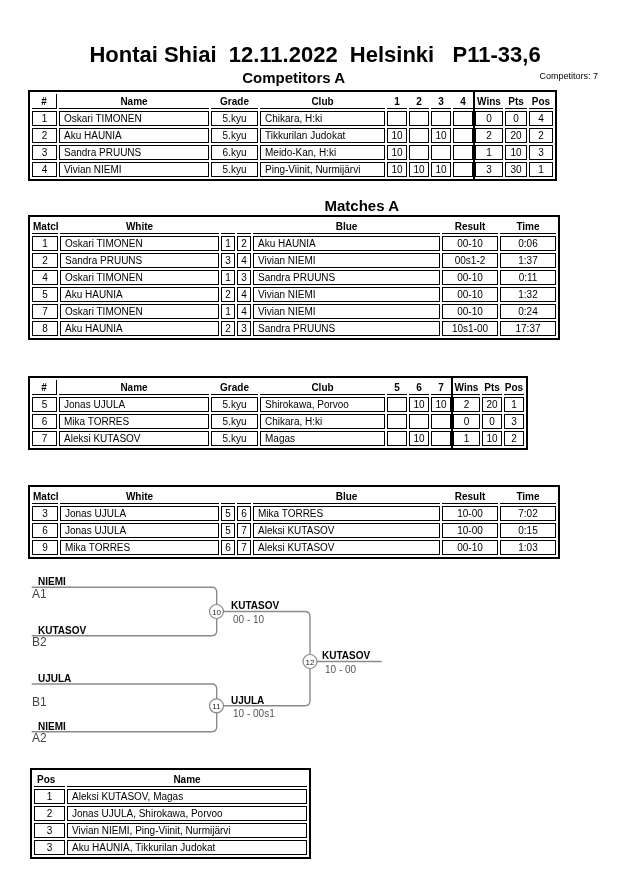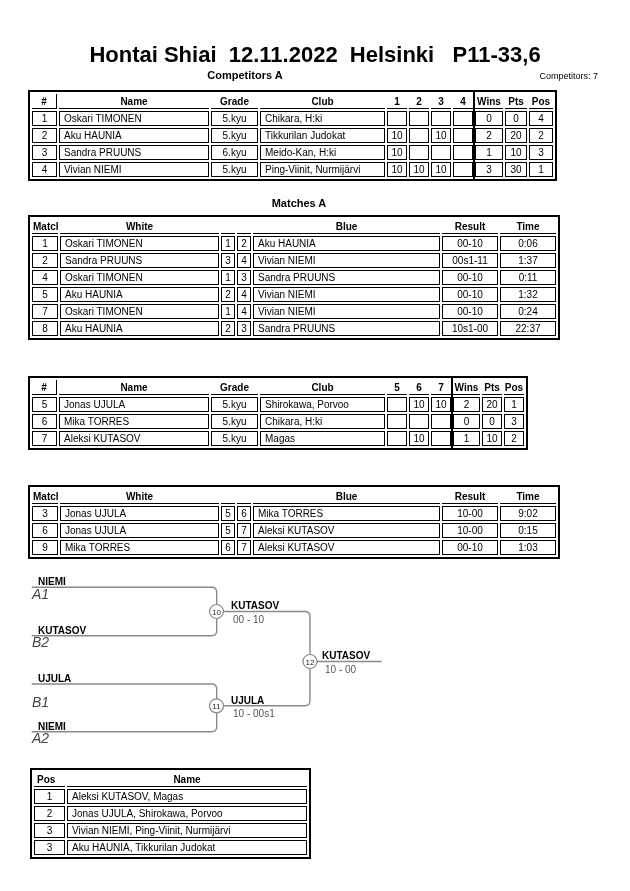--- a/index.html
+++ b/index.html
@@ -1,33 +1,33 @@
 <!DOCTYPE html>
 <html><head>
 <meta charset="utf-8">
 <style>
   html,body{margin:0;padding:0;background:#fff;}
   .page{position:relative;width:630px;height:891px;background:#fff;overflow:hidden;
         font-family:"Liberation Sans","DejaVu Sans",sans-serif;color:#000;}
   .abs{position:absolute;}
   .title{top:42px;left:0;width:630px;text-align:center;font-size:22px;font-weight:bold;white-space:pre;}
-  .sec-head{font-size:11px;font-weight:bold;width:200px;text-align:center;white-space:pre;}
+  .sec-head{font-size:15px;font-weight:bold;width:200px;text-align:right;white-space:pre;}
   .comp-count{font-size:9px;top:71px;right:32px;}
   .tbl-wrap{position:absolute;border:2px solid #000;background:#fff;}
   table{border-collapse:separate;border-spacing:2px;table-layout:fixed;}
   td,th{box-sizing:border-box;height:15px;padding:0;font-size:10px;line-height:13px;
         overflow:hidden;white-space:nowrap;}
   td{border:1px solid #000;}
   th{border:none;border-bottom:1px solid #000;font-weight:bold;}
   th.hb{border-right:1px solid #000;}
   .c{text-align:center;}
   .l{text-align:left;padding-left:4px;}
   .group-sep{position:absolute;top:0;bottom:0;width:2px;background:#000;}
   .br-name{position:absolute;font-size:10px;font-weight:bold;line-height:11px;white-space:nowrap;}
-  .br-seed{position:absolute;font-size:14px;line-height:9px;color:#444;white-space:nowrap;font-style:italic;}
+  .br-seed{position:absolute;font-size:12px;line-height:9px;color:#444;white-space:nowrap;}
   .br-score{position:absolute;font-size:10px;line-height:9px;color:#555;white-space:nowrap;}
   .br-mno{position:absolute;width:17px;text-align:center;font-size:8px;line-height:9px;color:#222;}
 </style>
 </head>
 <body>
 
 <div class="page">
 
   <div class="abs title">Hontai Shiai  12.11.2022  Helsinki   P11-33,6</div>
   <div class="abs sec-head" style="left:145px;top:69px;">Competitors A</div>
@@ -150,21 +150,21 @@
         <td class="l">Aku HAUNIA</td>
         <td class="c">00-10</td>
         <td class="c">0:06</td>
       </tr>
       <tr>
         <td class="c">2</td>
         <td class="l">Sandra PRUUNS</td>
         <td class="c">3</td>
         <td class="c">4</td>
         <td class="l">Vivian NIEMI</td>
-        <td class="c">00s1-11</td>
+        <td class="c">00s1-2</td>
         <td class="c">1:37</td>
       </tr>
       <tr>
         <td class="c">4</td>
         <td class="l">Oskari TIMONEN</td>
         <td class="c">1</td>
         <td class="c">3</td>
         <td class="l">Sandra PRUUNS</td>
         <td class="c">00-10</td>
         <td class="c">0:11</td>
@@ -187,21 +187,21 @@
         <td class="c">00-10</td>
         <td class="c">0:24</td>
       </tr>
       <tr>
         <td class="c">8</td>
         <td class="l">Aku HAUNIA</td>
         <td class="c">2</td>
         <td class="c">3</td>
         <td class="l">Sandra PRUUNS</td>
         <td class="c">10s1-00</td>
-        <td class="c">22:37</td>
+        <td class="c">17:37</td>
       </tr>
     </tbody>
       </table>
   </div>
 
 
   <div class="tbl-wrap" style="left:28px;top:376px;width:496px;">
     <table style="width:496px;">
       <colgroup>
           <col style="width:25px">
@@ -291,21 +291,21 @@
         <th class="c">Result</th>
         <th class="c">Time</th>
       </tr>
       <tr>
         <td class="c">3</td>
         <td class="l">Jonas UJULA</td>
         <td class="c">5</td>
         <td class="c">6</td>
         <td class="l">Mika TORRES</td>
         <td class="c">10-00</td>
-        <td class="c">9:02</td>
+        <td class="c">7:02</td>
       </tr>
       <tr>
         <td class="c">6</td>
         <td class="l">Jonas UJULA</td>
         <td class="c">5</td>
         <td class="c">7</td>
         <td class="l">Aleksi KUTASOV</td>
         <td class="c">10-00</td>
         <td class="c">0:15</td>
       </tr>

